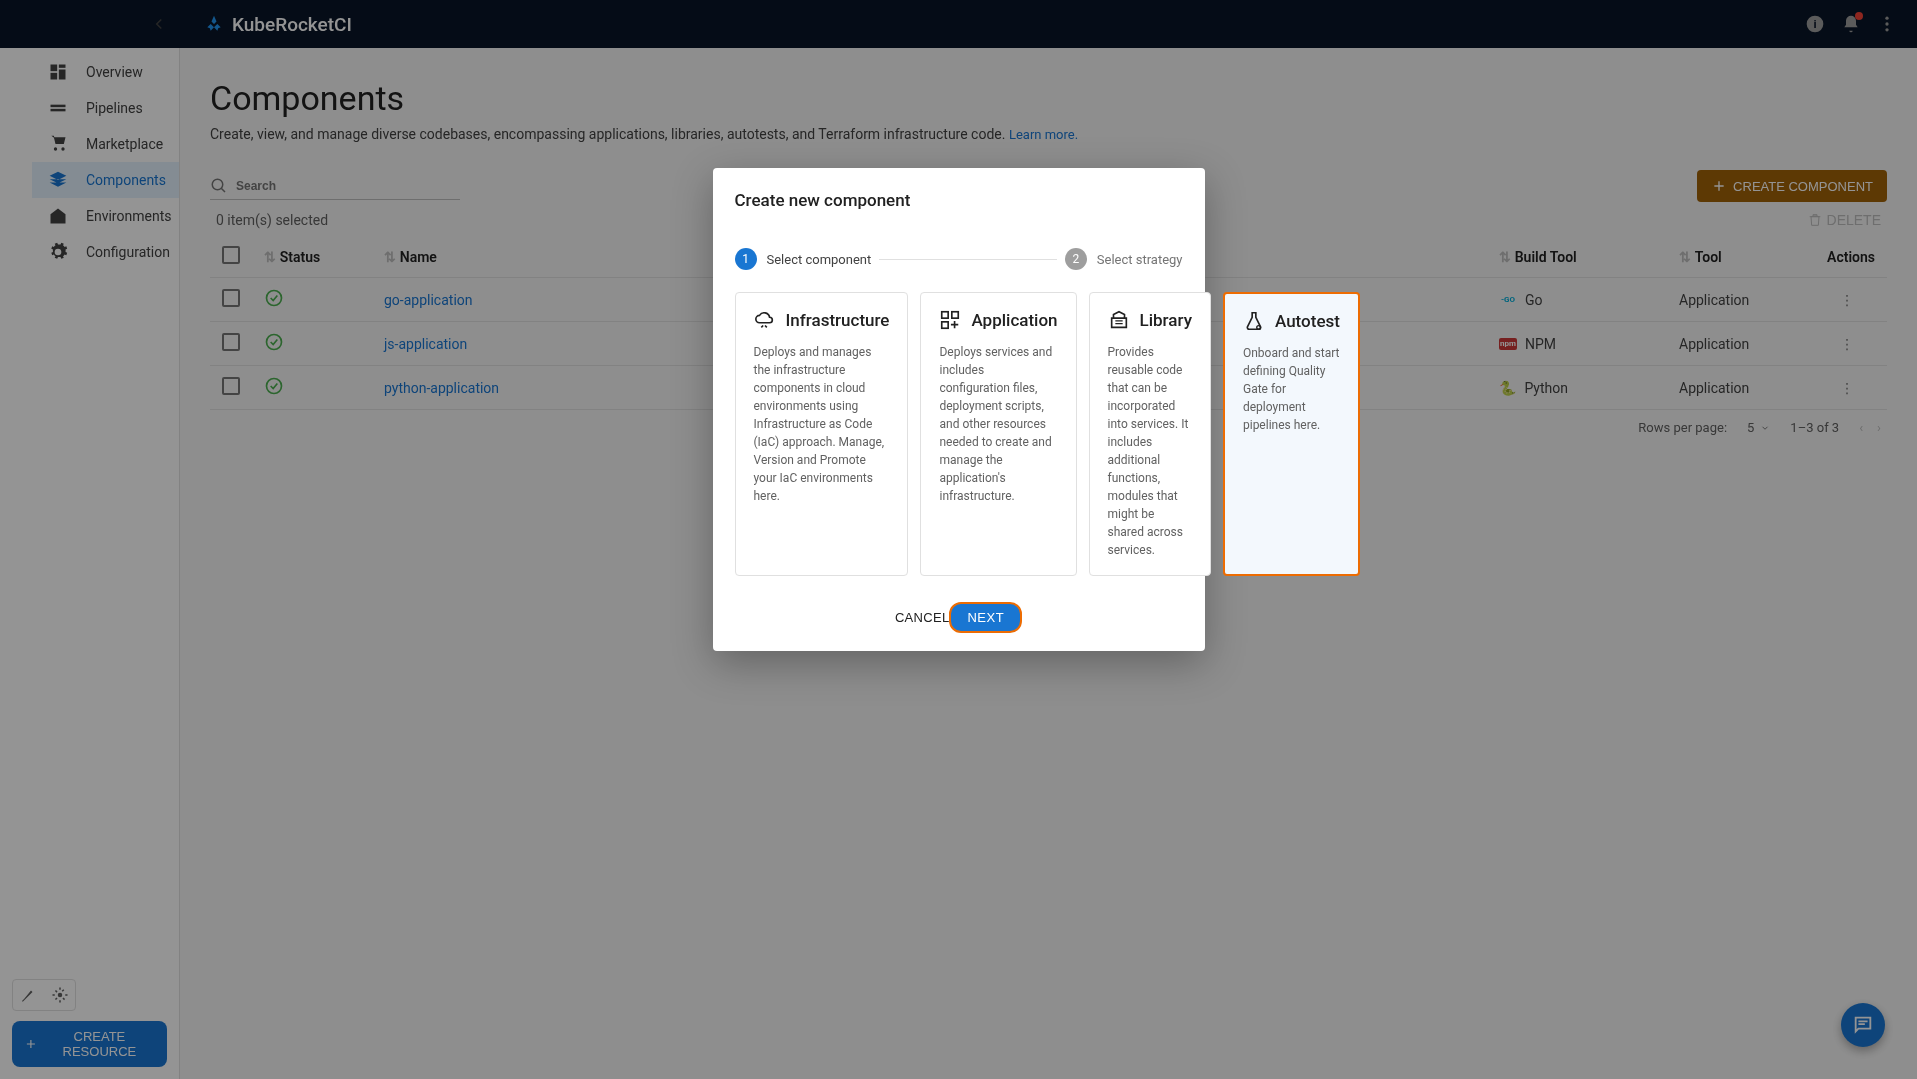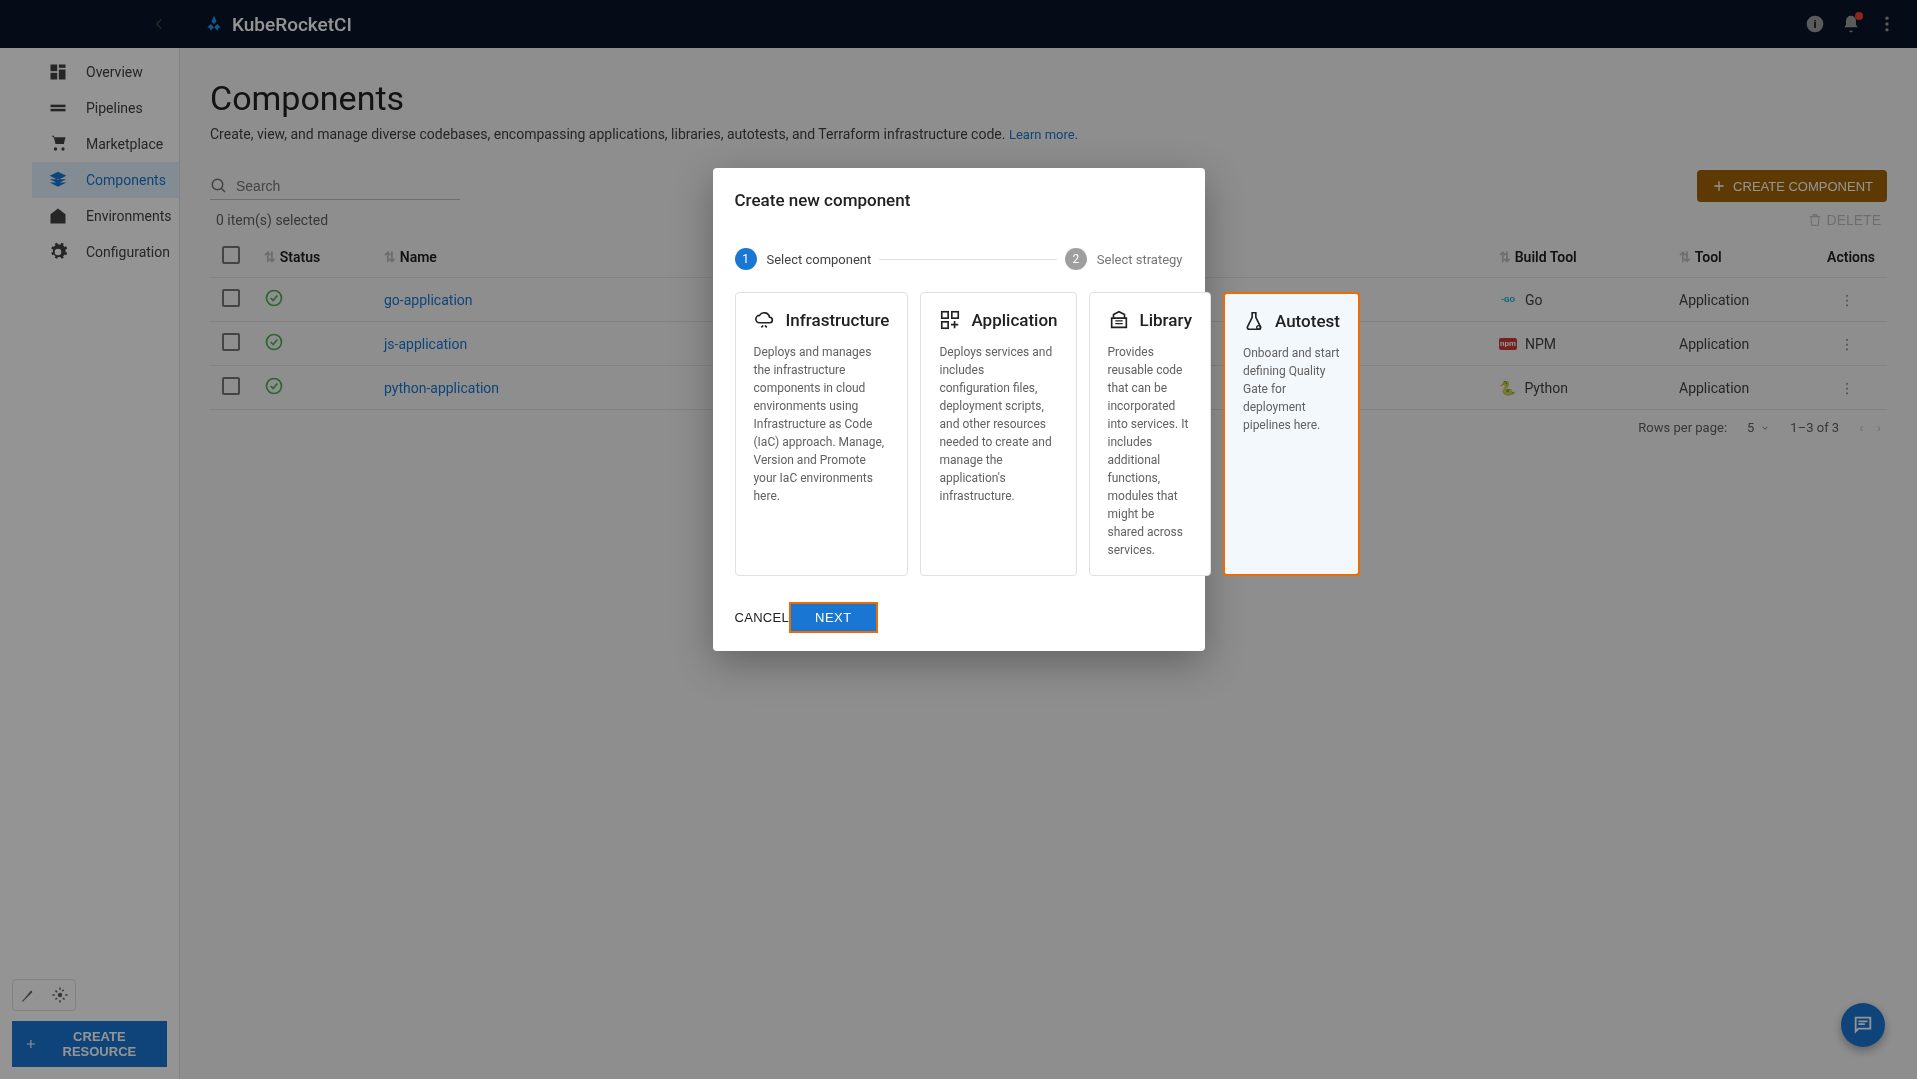--- a/index.html
+++ b/index.html
@@ -17,31 +17,31 @@
 
 
 .sidebar { position:absolute; top:48px; left:0; width:180px; bottom:0; background:#fff; border-right:1px solid #e0e0e0; display:flex; flex-direction:column; }
 .nav { flex:1; padding-top:6px;padding-left:32px; }
 .nav-item { display:flex; align-items:center; gap:18px; padding: 8px 16px; height:36px; color:#424242; font-size:14px; cursor:pointer; }
 .nav-item.active { background:#e3f2fd; color:#1976d2; }
 .nav-item svg { width:20px; height:20px; flex-shrink:0; }
 .sidebar-bottom { padding:12px; display:flex; flex-direction:column; gap:10px; }
 .sidebar-tools { display:flex; gap:2px; border:1px solid #e0e0e0; border-radius:4px; width:fit-content; }
 .sidebar-tools .tool { width:30px; height:30px; display:flex; align-items:center; justify-content:center; color:#616161; cursor:pointer; }
-.btn-create-resource { background:#1976d2; color:#fff; border:none; border-radius:0; padding:8px 12px; font-size:13px; font-weight:700; display:flex; align-items:center; gap:6px; cursor:pointer; width:fit-content; }
+.btn-create-resource { background:#1976d2; color:#fff; border:none; border-radius:8px; padding:8px 12px; font-size:13px; font-weight:400; display:flex; align-items:center; gap:6px; cursor:pointer; width:fit-content; }
 
 
 .main { position:absolute; top:48px; left:180px; right:0; bottom:0; background:#f5f5f5; padding:30px; overflow:auto; }
 .page-title { font-size:34px; font-weight:400; color:#212121; margin-bottom:8px; }
 .page-desc { color:#424242; font-size:14px; margin-bottom:28px; }
 .page-desc a { color:#1976d2; text-decoration:none; font-size:13px; }
 
 .toolbar { display:flex; align-items:center; gap:12px; margin-bottom:6px; }
 .search-wrap { display:flex; align-items:center; border-bottom:1px solid #bdbdbd; width:250px; padding:4px 0; gap:8px; color:#757575; }
-.search-wrap input { border:none; background:none; outline:none; font-size:14px; flex:1; }
+.search-wrap input { border:none; background:none; outline:none; font-size:12px; flex:1;font-weight:bold; }
 .dropdown { border-bottom:1px solid #bdbdbd; padding:4px 0; display:flex; align-items:center; justify-content:space-between; width:240px; color:#424242; font-size:14px; }
 .toolbar .spacer { flex:1; }
 .btn-create-component { background:#a16207; color:#fff; border:none; border-radius:4px; padding:8px 14px; font-size:13px; font-weight:500; display:flex; align-items:center; gap:6px; cursor:pointer; }
 
 .selection-row { display:flex; align-items:center; justify-content:space-between; padding:4px 6px 8px; color:#616161; font-size:14px; }
 .btn-delete { background:none; border:none; color:#bdbdbd; font-size:14px; font-weight:500; display:flex; align-items:center; gap:4px; cursor:pointer; }
 
 table { width:100%; border-collapse:collapse; }
 thead th { text-align:left; font-size:14px; font-weight:600; color:#212121; padding:10px 12px; border-bottom:1px solid #e0e0e0; }
 thead th .sort { color:#bdbdbd; font-size:14px; margin-right:4px; }
@@ -74,23 +74,23 @@
 .step-line { flex:1; height:1px; background:#e0e0e0; margin:0 8px; }
 
 .cards { display:grid; grid-template-columns:1fr 1fr 1fr 1fr; gap:12px; margin-bottom:26px; }
 .card { border:1px solid #e0e0e0; border-radius:4px; padding:16px 18px; cursor:pointer; background:#fff; }
 .card.selected { border:2px solid #ed6c02; background:#f3f8fd; }
 .card-head { display:flex; align-items:center; gap:10px; margin-bottom:12px; }
 .card-head svg { width:22px; height:22px; color:#212121; }
 .card-title { font-size:17px; font-weight:500; color:#212121; }
 .card-desc { font-size:12px; line-height:1.5; color:#616161; }
 
-.dialog-actions { display:flex; justify-content:flex-start; align-items:center; }
+.dialog-actions { display:flex; justify-content:center; align-items:center; }
 .btn-cancel { background:none; border:none; color:#212121; font-size:13px; font-weight:500; cursor:pointer; letter-spacing:0.3px; }
-.btn-next { background:#1976d2; color:#fff; border:2px solid #ed6c02; border-radius:0; padding:6px 24px; font-size:13px; font-weight:500; cursor:pointer; letter-spacing:0.5px; }
+.btn-next { background:#1976d2; color:#fff; border:2px solid #ed6c02; border-radius:12px; padding:6px 16px; font-size:13px; font-weight:500; cursor:pointer; letter-spacing:0.5px; }
 </style>
 </head>
 <body>
 
 <div class="topbar">
   <div class="collapse-btn">
     <svg width="18" height="18" viewBox="0 0 24 24" fill="#424242">
         <path d="M15 6l-6 6 6 6" stroke="#424242" stroke-width="2" fill="none"></path>
       </svg>
   </div>

